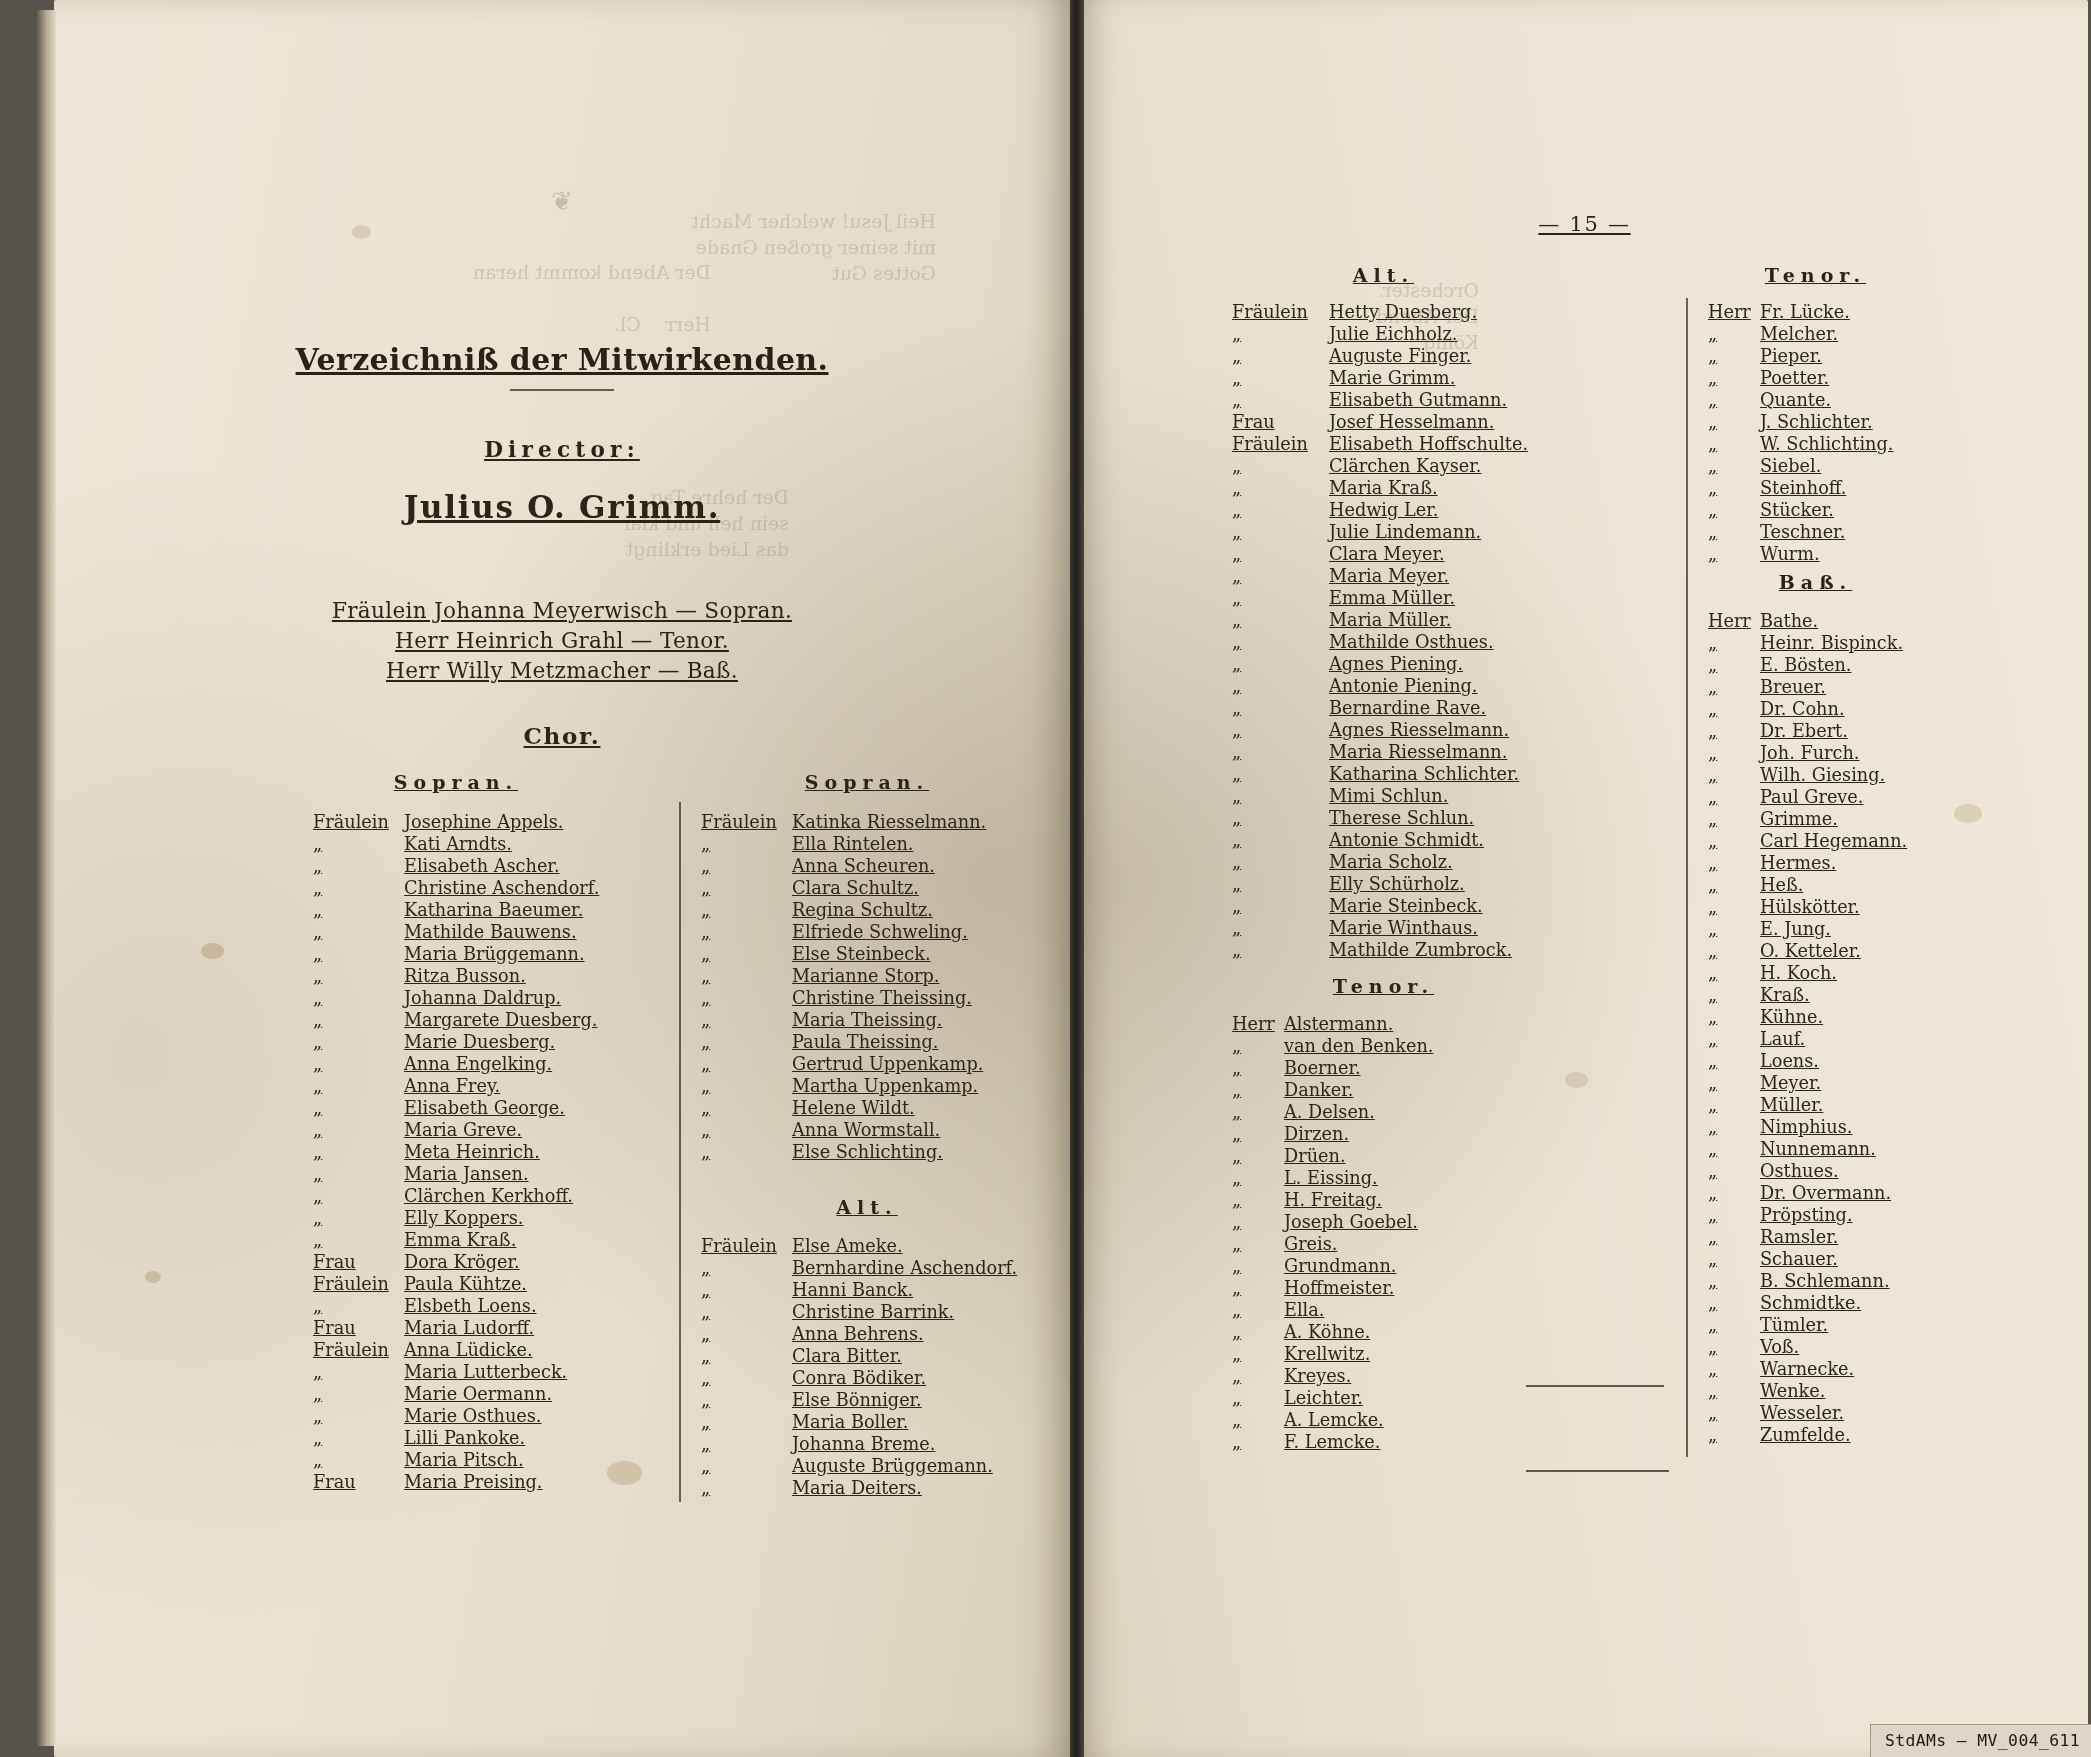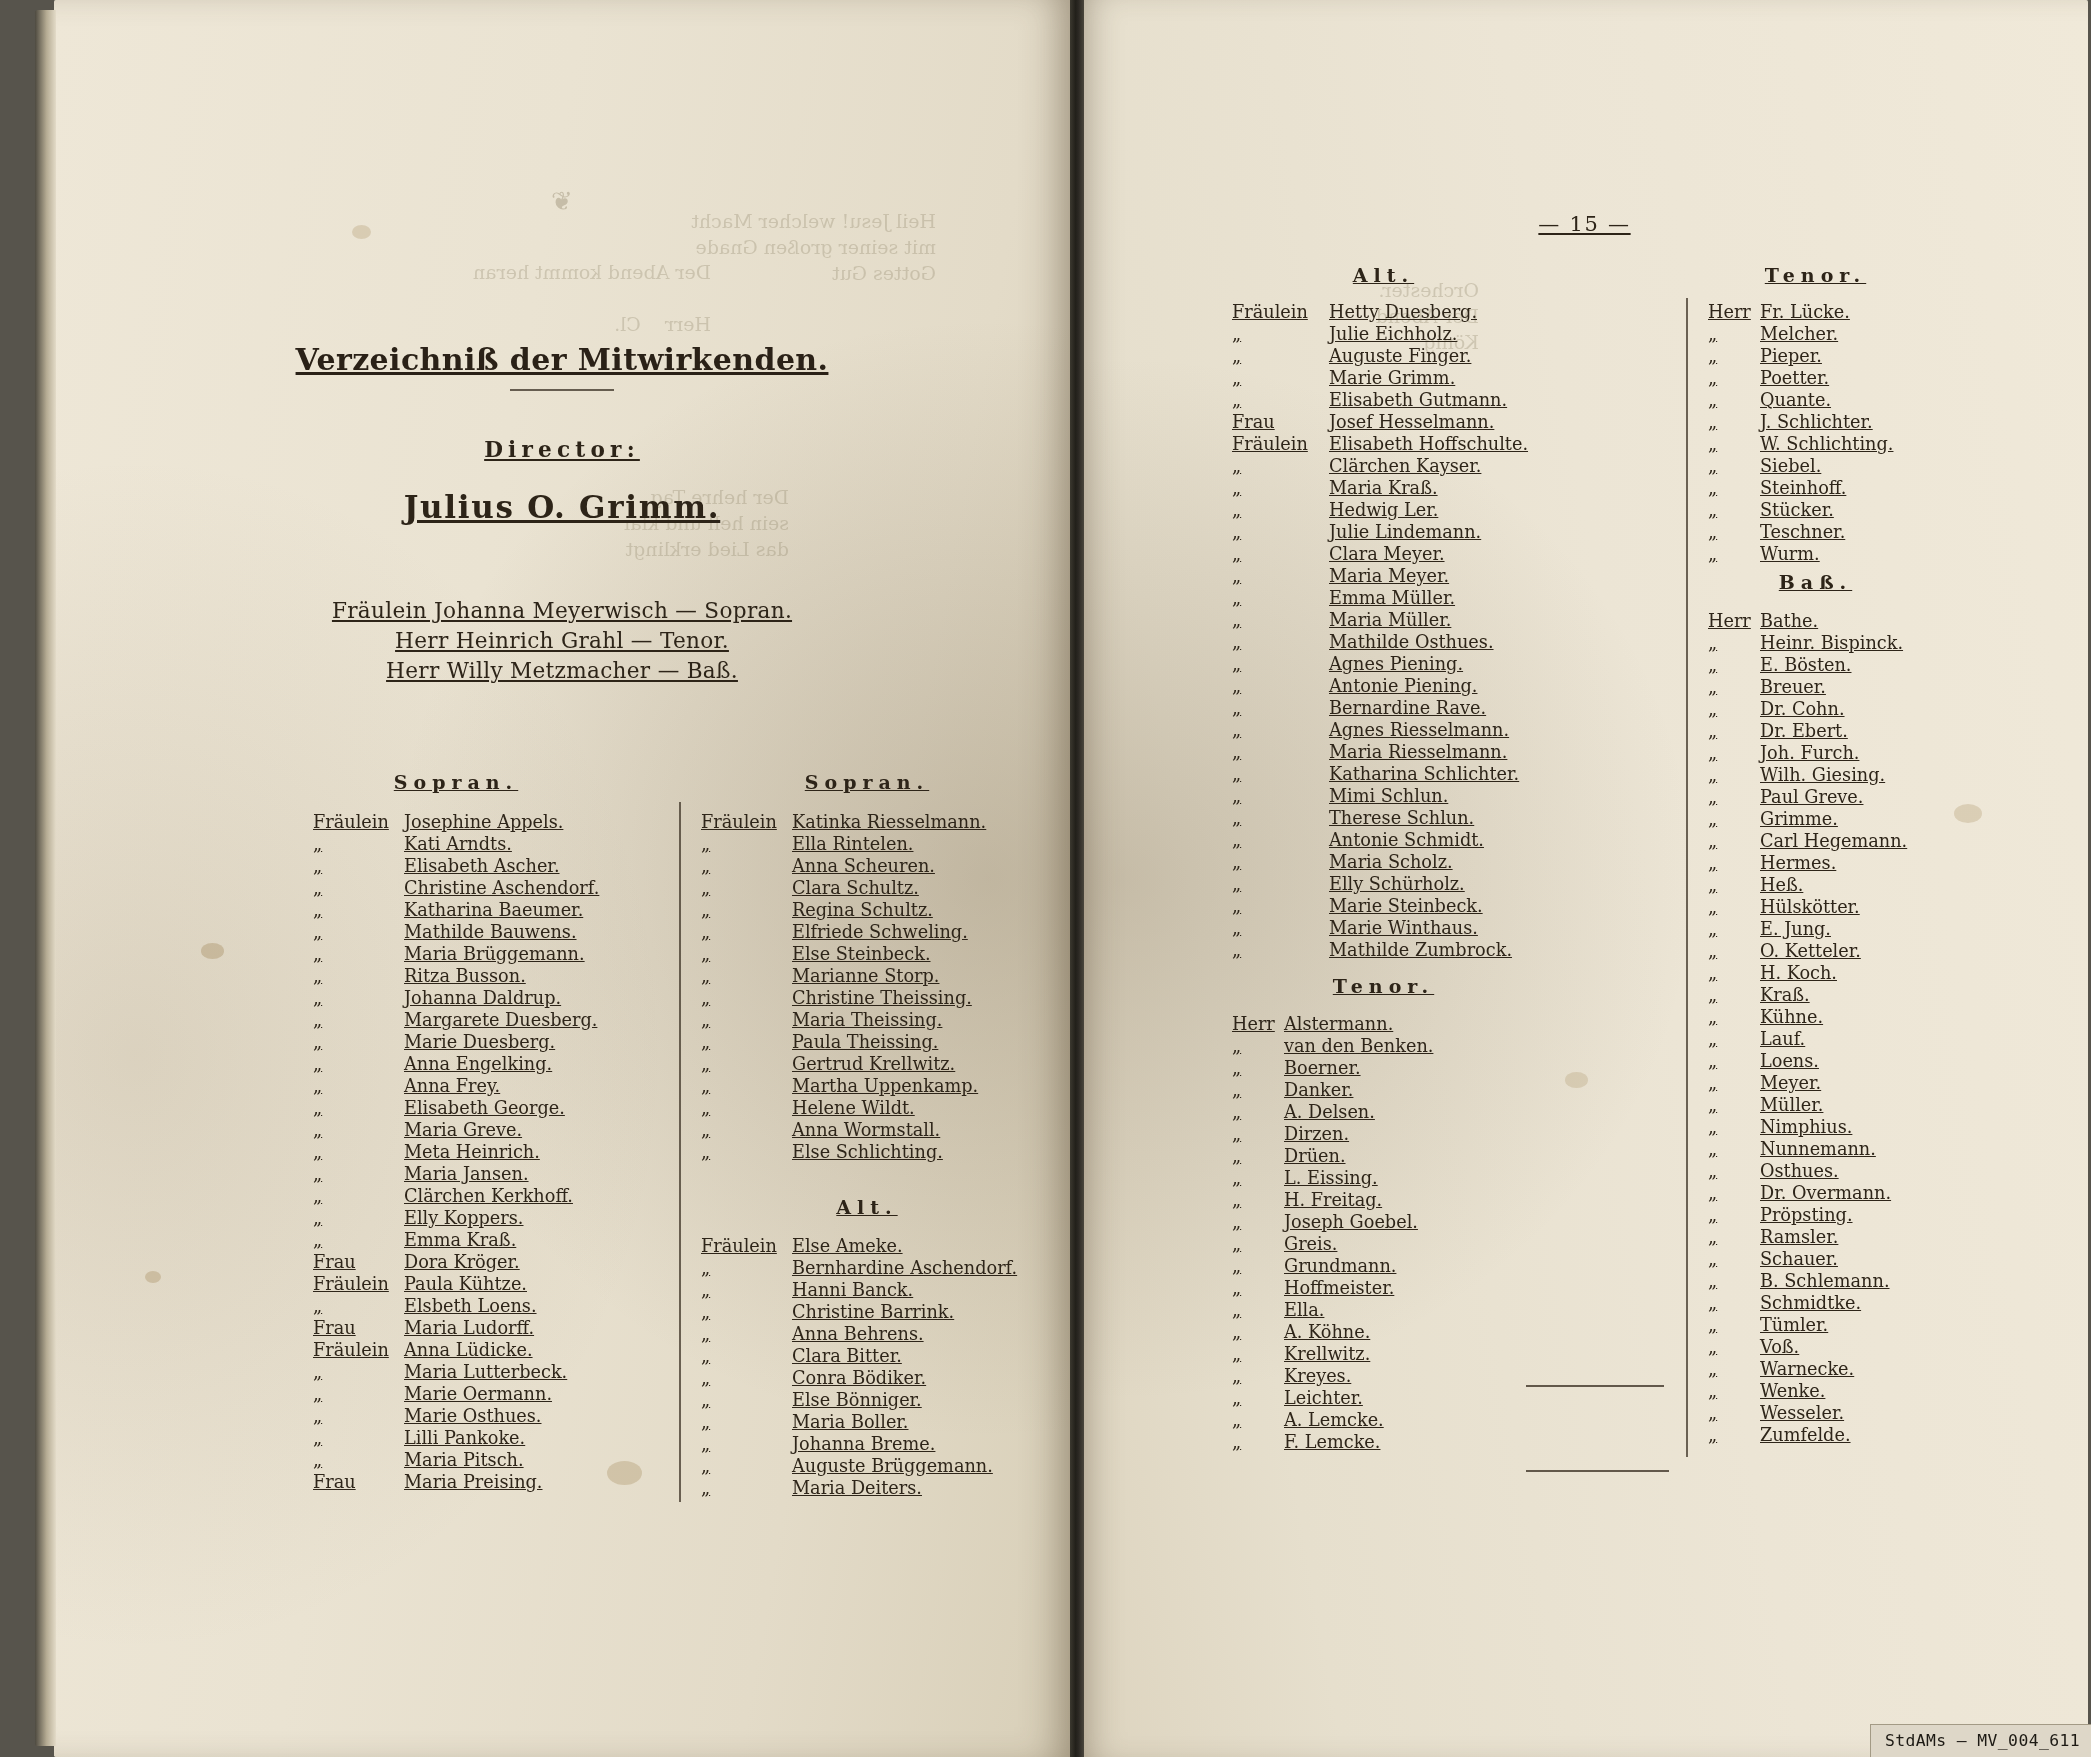--- a/index.html
+++ b/index.html
@@ -118,20 +118,23 @@
       <div class="heading bigname fraktur">Julius O. Grimm.</div>
     </div>
 
 
     <div style="position:absolute;left:0;right:0;top:598px;">
       <div class="soli-line fraktur">Fräulein Johanna Meyerwisch — Sopran.</div>
       <div class="soli-line fraktur" style="margin-top:5.2px;">Herr Heinrich Grahl — Tenor.</div>
       <div class="soli-line fraktur" style="margin-top:5.2px;">Herr Willy Metzmacher — Baß.</div>
     </div>
 
+    <div style="position:absolute;left:0;right:0;top:722px;">
+      <div class="heading fraktur" style="font-size:23px;letter-spacing:1.7px;">Chor.</div>
+    </div>
 
     <div style="position:absolute;left:212px;width:380px;top:771px;">
       <div class="colhead fraktur">Sopran.</div>
     </div>
     <div style="position:absolute;left:623px;width:380px;top:771px;">
       <div class="colhead fraktur">Sopran.</div>
     </div>
 
     <div class="vrule" style="left:625px;top:802px;height:700px;"></div>
 
@@ -302,21 +305,21 @@
         <div class="row">
           <span class="pre" style="width: 91px;">„</span>
           <span class="nm">Maria Theissing.</span>
         </div>
         <div class="row">
           <span class="pre" style="width: 91px;">„</span>
           <span class="nm">Paula Theissing.</span>
         </div>
         <div class="row">
           <span class="pre" style="width: 91px;">„</span>
-          <span class="nm">Gertrud Krellwitz.</span>
+          <span class="nm">Gertrud Uppenkamp.</span>
         </div>
         <div class="row">
           <span class="pre" style="width: 91px;">„</span>
           <span class="nm">Martha Uppenkamp.</span>
         </div>
         <div class="row">
           <span class="pre" style="width: 91px;">„</span>
           <span class="nm">Helene Wildt.</span>
         </div>
         <div class="row">

